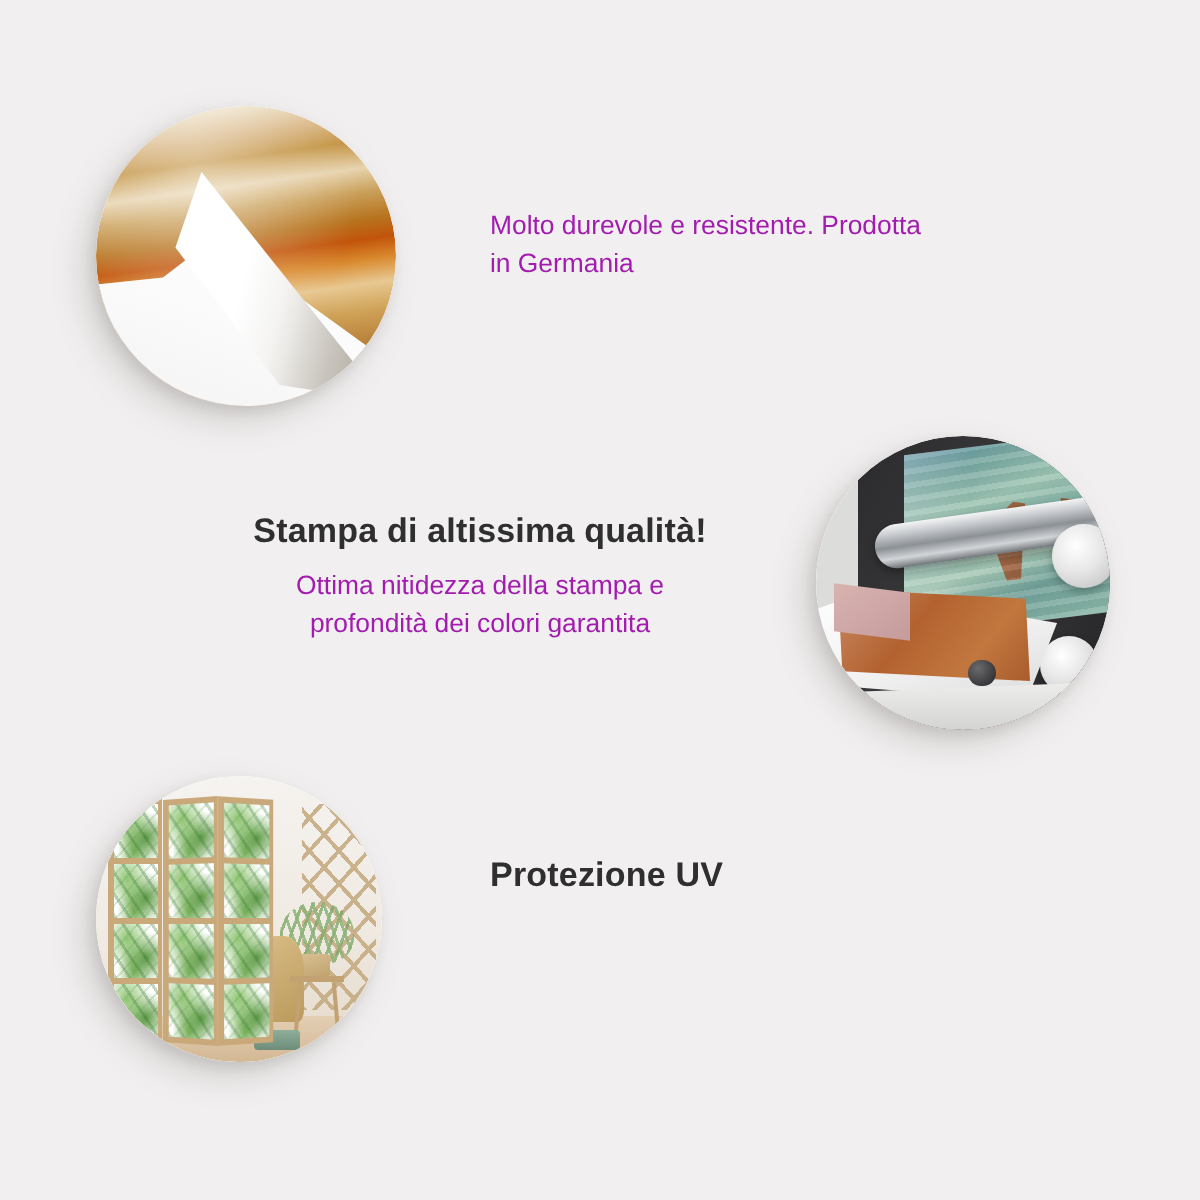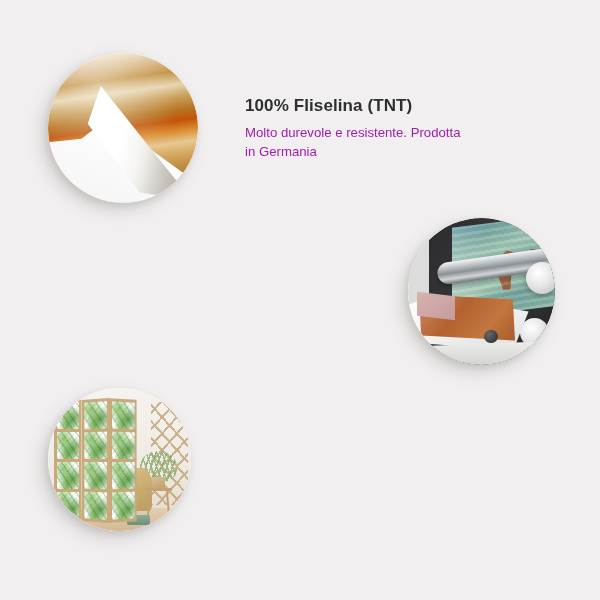--- a/index.html
+++ b/index.html
@@ -291,21 +291,20 @@
   <div class="circle" id="circle-wallpaper">
     <div class="inner">
       <div class="wp-sheet"></div>
       <div class="wp-backing"></div>
       <div class="wp-curl"></div>
       <div class="wp-curl-edge"></div>
     </div>
   </div>
 
   <div class="textblock" id="text-fliselina">
-    <p class="heading">100% Fliselina (TNT)</p>
     <p class="body">Molto durevole e resistente. Prodotta
 in Germania</p>
   </div>
 
   <div class="circle" id="circle-printer">
     <div class="inner">
       <div class="pr-bg"></div>
       <div class="pr-body"></div>
       <div class="pr-print">
         <div class="pr-print-wood"></div>
@@ -315,20 +314,25 @@
       <div class="pr-roller-cap"></div>
       <div class="pr-roller-cap low"></div>
       <div class="pr-tray"></div>
       <div class="pr-wood-sheet"></div>
       <div class="pr-pink"></div>
       <div class="pr-knob"></div>
       <div class="pr-base"></div>
     </div>
   </div>
 
+  <div class="textblock" id="text-stampa">
+    <p class="heading">Stampa di altissima qualità!</p>
+    <p class="body">Ottima nitidezza della stampa e
+profondità dei colori garantita</p>
+  </div>
 
   <div class="circle" id="circle-interior">
     <div class="inner">
       <div class="in-bg"></div>
       <div class="in-floor"></div>
       <div class="in-lattice"></div>
       <div class="in-palm"></div>
       <div class="in-pot"></div>
       <div class="in-chair"></div>
       <div class="in-table"></div>
@@ -350,15 +354,16 @@
           <div class="in-cell"></div>
           <div class="in-cell"></div>
           <div class="in-cell"></div>
           <div class="in-cell"></div>
         </div>
       </div>
     </div>
   </div>
 
   <div class="textblock" id="text-uv">
+    <p class="heading">Protezione UV</p>
   </div>
 
 </div>
 
 </body></html>

